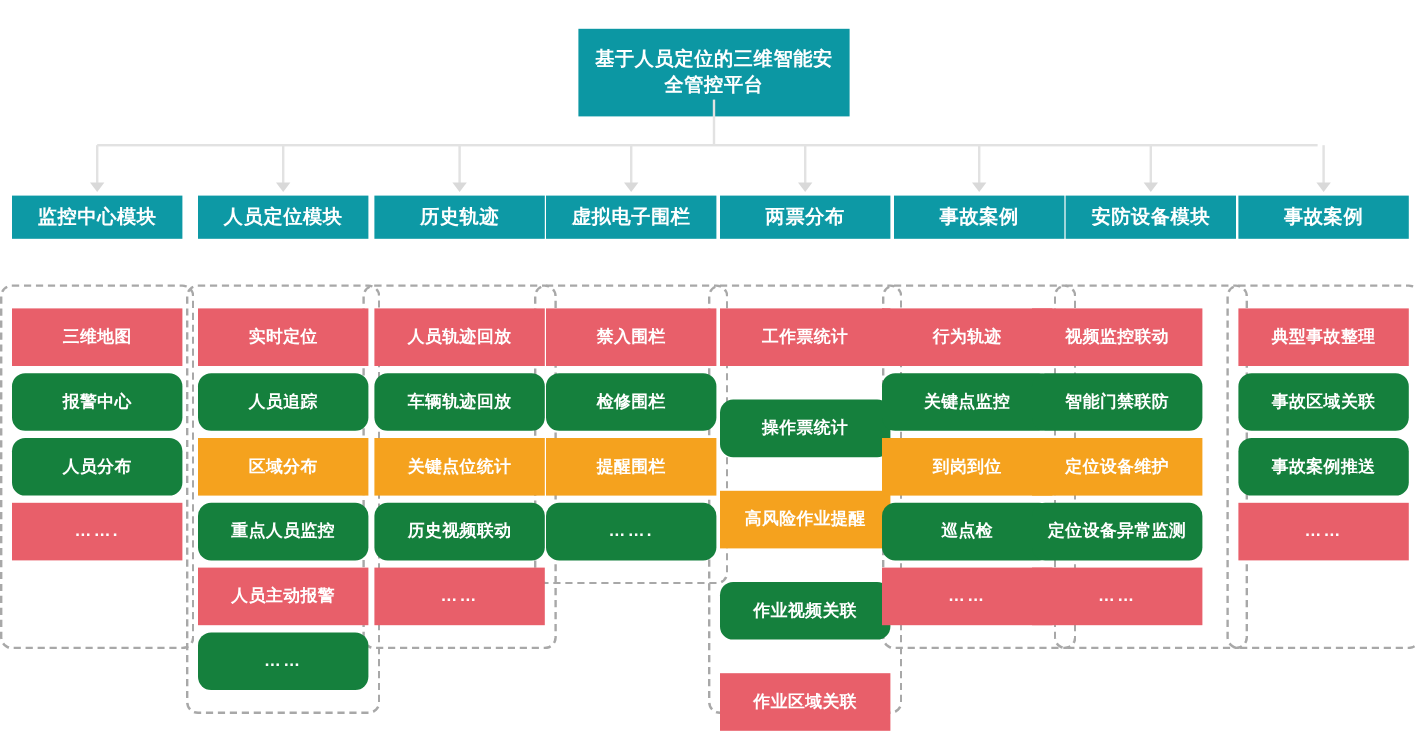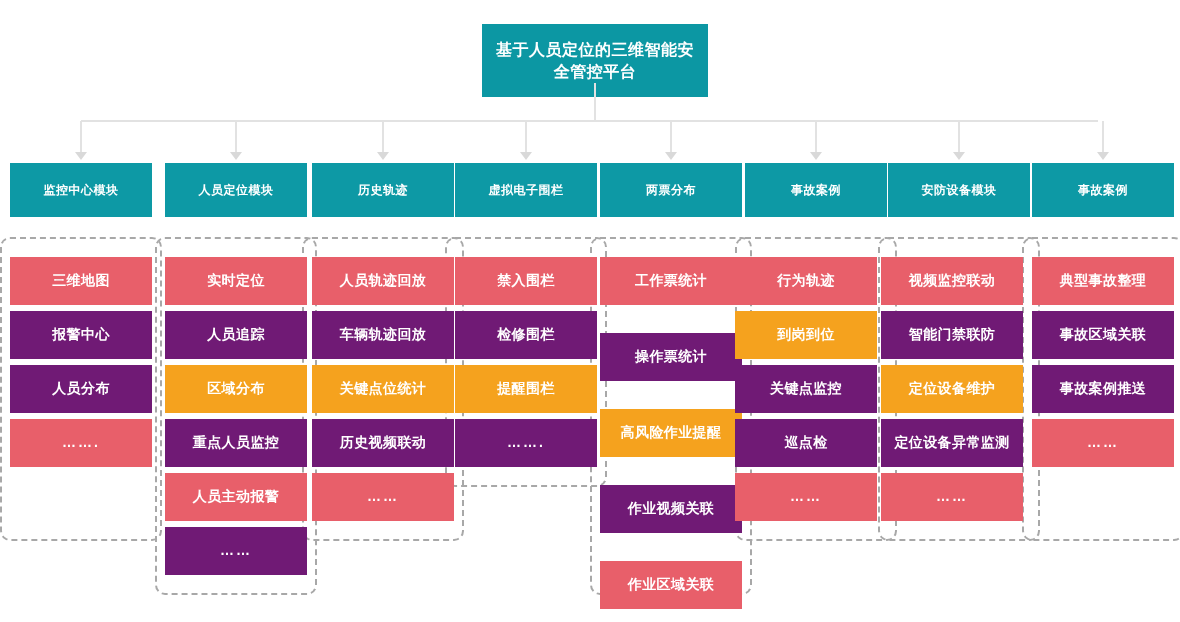--- a/index.html
+++ b/index.html
@@ -73,24 +73,24 @@
     height: 0;
     border-left: 6px solid transparent;
     border-right: 6px solid transparent;
     border-top: 8px solid #D9D9D9;
   }
 
   
   .module-head {
     position: absolute;
     top: 163px;
-    height: 54px;
+    height: 36px;
     background: #0D99A5;
     color: #ffffff;
-    font-size: 12px;
+    font-size: 16px;
     font-weight: bold;
     display: flex;
     align-items: center;
     justify-content: center;
     text-align: center;
     padding: 0 6px;
     box-sizing: border-box;
     letter-spacing: 0.5px;
   }
 
@@ -119,21 +119,21 @@
     text-align: center;
     color: #ffffff;
     font-size: 14px;
     font-weight: bold;
     line-height: 1.25;
     padding: 0 12px;
     box-sizing: border-box;
     letter-spacing: 0.4px;
   }
   .item.red   { background: #E85F6A; }
-  .item.teal  { background: #701a75; }
+  .item.teal  { background: #15803d; border-radius: 11px; }
   .item.amber { background: #F5A21E; }
   .item.dots  { letter-spacing: 2px; }
 </style>
 </head>
 <body>
 
 <div id="canvas">
 
   <div class="root-title">基于人员定位的三维智能安全管控平台</div>
 
@@ -209,26 +209,26 @@
       <div class="item-col" style="left: 600px; top: 257px; width: 142px; gap: 28px;">
         <div class="item red">工作票统计</div>
         <div class="item teal">操作票统计</div>
         <div class="item amber">高风险作业提醒</div>
         <div class="item teal">作业视频关联</div>
         <div class="item red">作业区域关联</div>
         <div class="item teal dots">……</div>
       </div>
       <div class="item-col" style="left: 735px; top: 257px; width: 142px;">
         <div class="item red">行为轨迹</div>
+        <div class="item teal">关键点监控</div>
         <div class="item amber">到岗到位</div>
-        <div class="item teal">关键点监控</div>
         <div class="item teal">巡点检</div>
         <div class="item red dots">……</div>
       </div>
-      <div class="item-col" style="left: 881px; top: 257px; width: 142px;">
+      <div class="item-col" style="left: 860px; top: 257px; width: 142px;">
         <div class="item red">视频监控联动</div>
         <div class="item teal">智能门禁联防</div>
         <div class="item amber">定位设备维护</div>
         <div class="item teal">定位设备异常监测</div>
         <div class="item red dots">……</div>
       </div>
       <div class="item-col" style="left: 1032px; top: 257px; width: 142px;">
         <div class="item red">典型事故整理</div>
         <div class="item teal">事故区域关联</div>
         <div class="item teal">事故案例推送</div>

